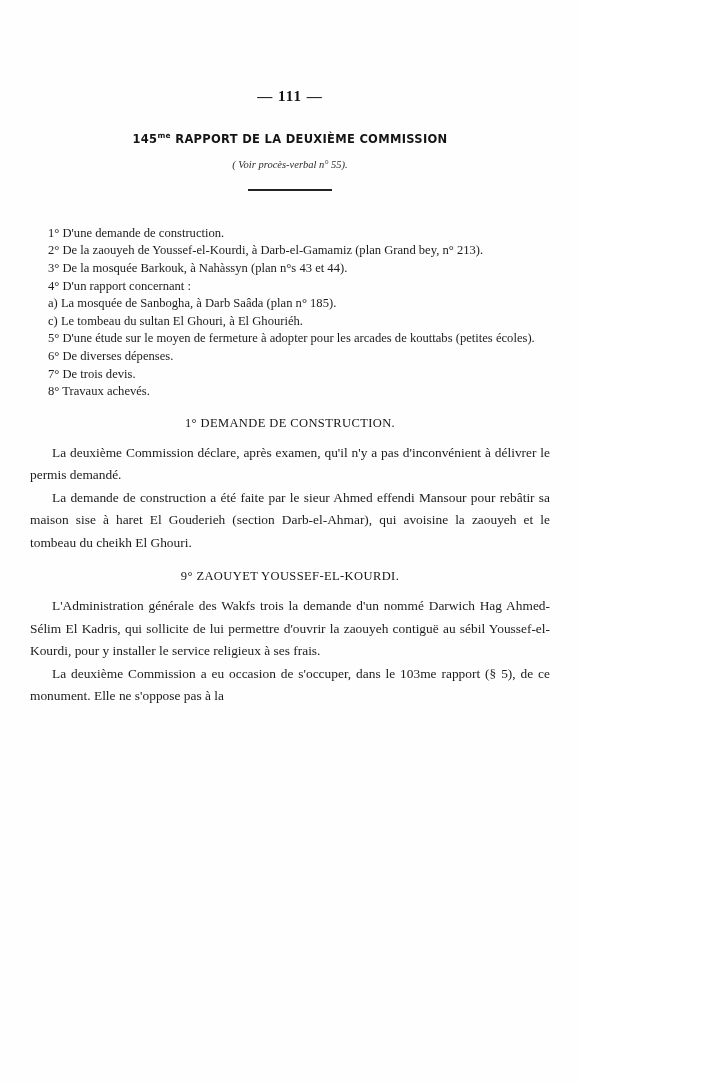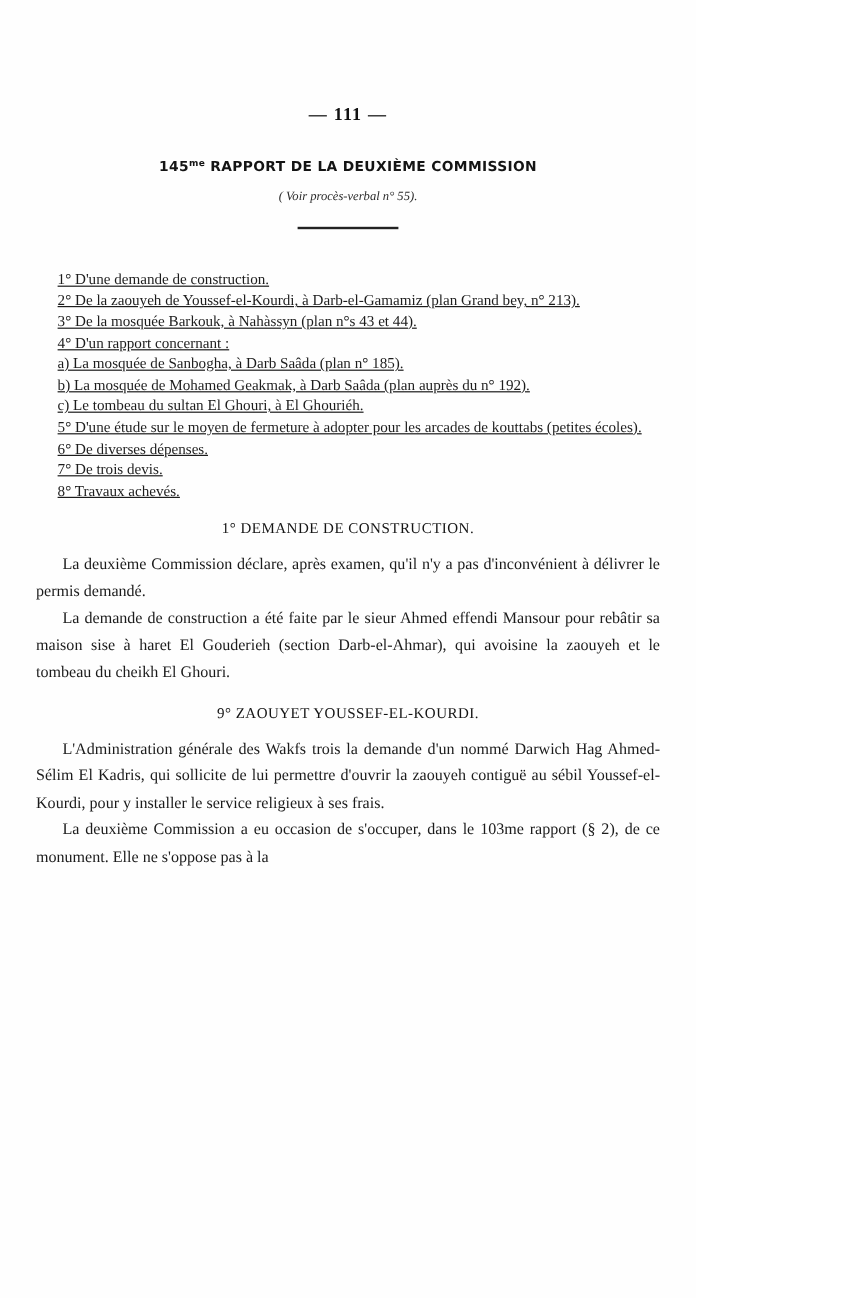--- a/index.html
+++ b/index.html
@@ -61,21 +61,20 @@
     width: 520px;
     padding-top: 34px;
   }
   .list-line {
     font-size: 12.6px;
     line-height: 17.6px;
     text-indent: 18px;
     margin: 0;
     text-align: justify;
     color: #1c1c1c;
-    text-decoration: underline;
   }
 
   .section-head {
     text-align: center;
     margin-top: 15px;
     margin-bottom: 11px;
     font-size: 12.5px;
     font-variant: small-caps;
     letter-spacing: 0.4px;
     color: #141414;
@@ -105,29 +104,28 @@
 
   <div class="rule"></div>
 
   <div class="content">
 
     <p class="list-line">1° D'une demande de construction.</p>
     <p class="list-line">2° De la zaouyeh de Youssef-el-Kourdi, à Darb-el-Gamamiz (plan Grand bey, n° 213).</p>
     <p class="list-line">3° De la mosquée Barkouk, à Nahàssyn (plan n°s 43 et 44).</p>
     <p class="list-line">4° D'un rapport concernant :</p>
     <p class="list-line">a) La mosquée de Sanbogha, à Darb Saâda (plan n° 185).</p>
-    <p class="list-line">b) La mosquée de Mohamed Geakmak, à Darb Saâda (plan auprès du n° 192).</p>
     <p class="list-line">c) Le tombeau du sultan El Ghouri, à El Ghouriéh.</p>
     <p class="list-line">5° D'une étude sur le moyen de fermeture à adopter pour les arcades de kouttabs (petites écoles).</p>
     <p class="list-line">6° De diverses dépenses.</p>
     <p class="list-line">7° De trois devis.</p>
     <p class="list-line">8° Travaux achevés.</p>
 
     <div class="section-head">1° DEMANDE DE CONSTRUCTION.</div>
     <p class="para">La deuxième Commission déclare, après examen, qu'il n'y a pas d'inconvénient à délivrer le permis demandé.</p>
     <p class="para">La demande de construction a été faite par le sieur Ahmed effendi Mansour pour rebâtir sa maison sise à haret El Gouderieh (section Darb-el-Ahmar), qui avoisine la zaouyeh et le tombeau du cheikh El Ghouri.</p>
 
     <div class="section-head">9° ZAOUYET YOUSSEF-EL-KOURDI.</div>
     <p class="para">L'Administration générale des Wakfs trois la demande d'un nommé Darwich Hag Ahmed-Sélim El Kadris, qui sollicite de lui permettre d'ouvrir la zaouyeh contiguë au sébil Youssef-el-Kourdi, pour y installer le service religieux à ses frais.</p>
-    <p class="para">La deuxième Commission a eu occasion de s'occuper, dans le 103me rapport (§ 2), de ce monument. Elle ne s'oppose pas à la</p>
+    <p class="para">La deuxième Commission a eu occasion de s'occuper, dans le 103me rapport (§ 5), de ce monument. Elle ne s'oppose pas à la</p>
 
   </div>
 </div>
 
 </body></html>

